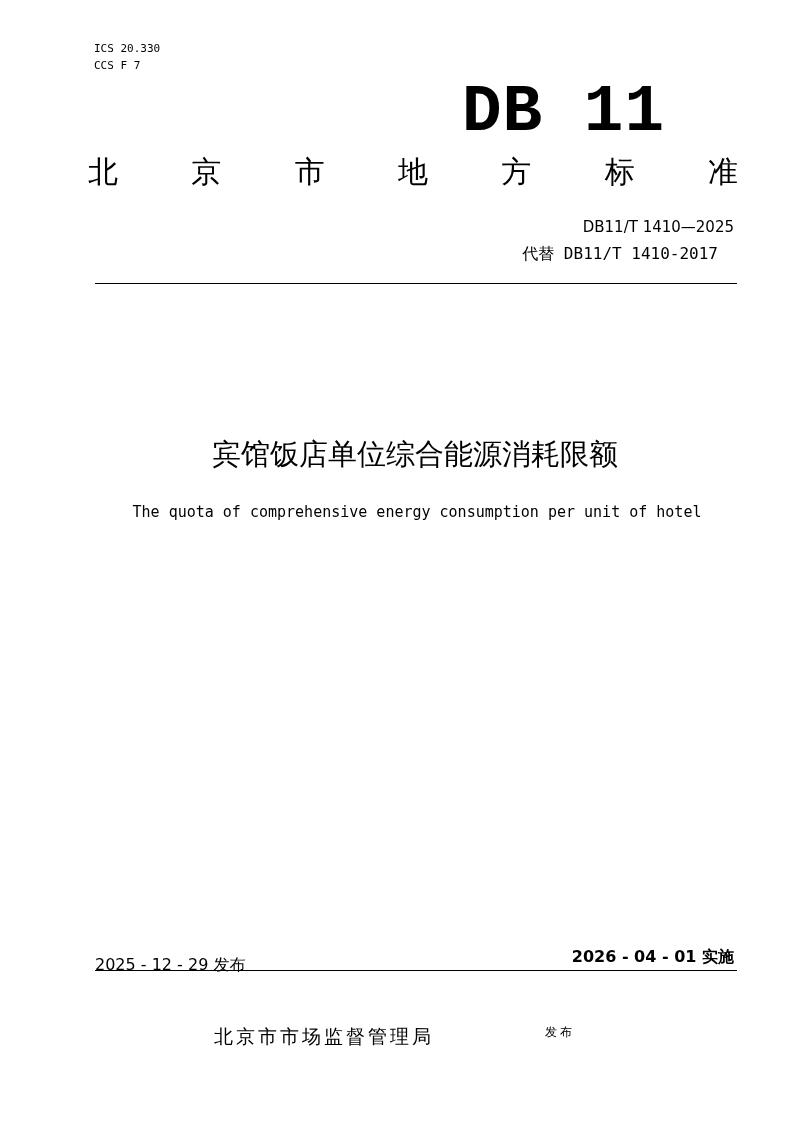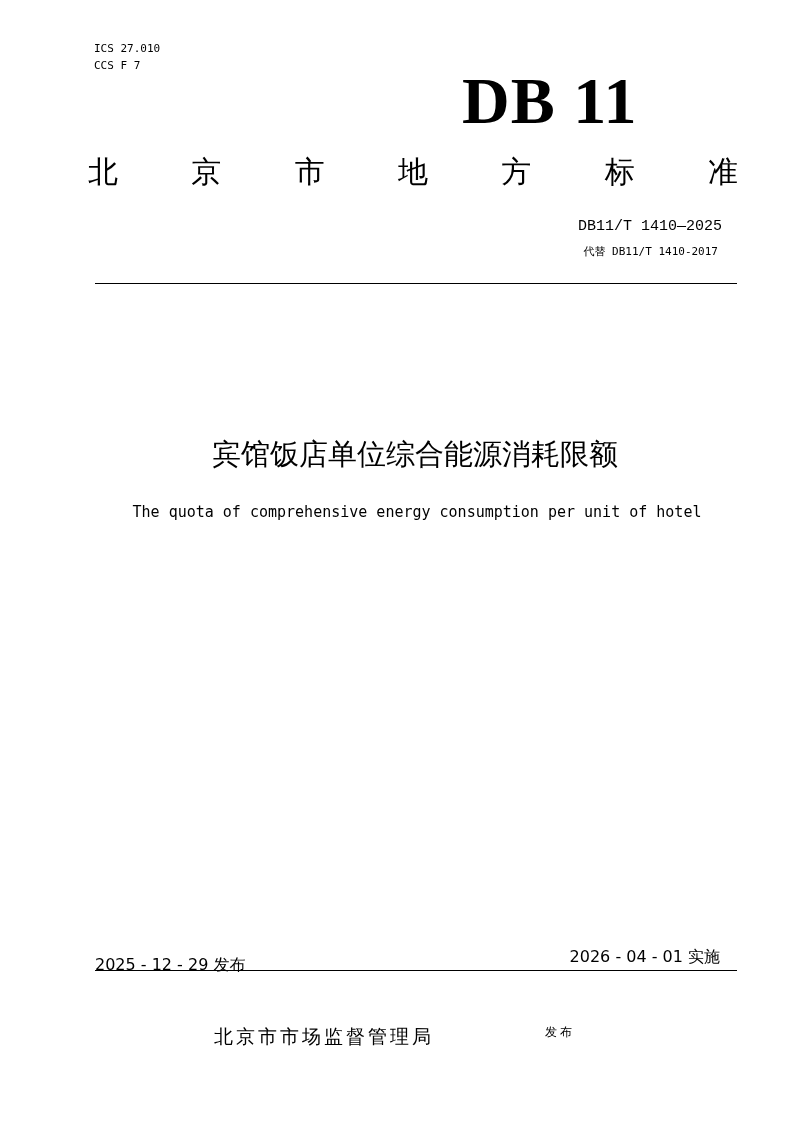--- a/index.html
+++ b/index.html
@@ -1,41 +1,41 @@
 <!DOCTYPE html>
 <html><head>
 <meta charset="utf-8">
 <style>
   html, body { margin: 0; padding: 0; background: #ffffff; }
   body { width: 794px; height: 1123px; position: relative; overflow: hidden; color: #000; }
   .abs { position: absolute; }
   .mono { font-family: "DejaVu Sans Mono", "Liberation Mono", monospace; }
   .sans { font-family: "DejaVu Sans", "Liberation Sans", sans-serif; }
-  .serif { font-family: Liberation Serif, serif; }
+  .serif { font-family: Liberation Mono, monospace; margin-top: 12px; }
 
   .ics { left: 94px; top: 40px; font-size: 11px; line-height: 17px; }
   .db-logo { left: 462px; top: 68px; font-size: 66px; font-weight: bold; letter-spacing: 1px; line-height: 66px; }
   .std-type { left: 88px; top: 152px; width: 650px; display: flex; justify-content: space-between; font-size: 30px; line-height: 40px; }
-  .std-num { right: 72px; top: 218px; font-size: 15px; text-align: center; font-family: Liberation Mono, monospace; }
-  .std-replace { right: 76px; top: 244px; font-size: 11px; text-align: right; }
+  .std-num { right: 60px; top: 218px; font-size: 15px; text-align: center; }
+  .std-replace { right: 76px; top: 244px; font-size: 16px; text-align: right; }
   .rule { left: 95px; width: 642px; height: 0; border-top: 1.5px solid #000; }
   .rule-top { top: 283px; }
   .rule-bottom { top: 970px; }
   .title-cn { left: 0; width: 830px; top: 434px; text-align: center; font-size: 29px; line-height: 40px; }
   .title-en { left: 0; width: 834px; top: 502px; text-align: center; font-size: 15px; line-height: 20px; }
   .issue-date { left: 95px; top: 947px; font-size: 16px; margin-top: 8px; }
-  .impl-date { right: 74px; top: 947px; font-size: 16px; }
+  .impl-date { right: 60px; top: 947px; font-size: 16px; font-weight: bold; }
   .publisher { left: 214px; top: 1024px; font-size: 19px; letter-spacing: 3px; text-align: right; }
   .publish-label { left: 545px; top: 1024px; font-size: 12px; letter-spacing: 3px; }
 </style>
 </head>
 <body>
 
 <div class="abs ics mono">
-  <div>ICS 27.010</div>
+  <div>ICS 20.330</div>
   <div>CCS F 7</div>
 </div>
 
 <div class="abs db-logo serif">DB 11</div>
 
 <div class="abs std-type sans">
   <span>北</span>
   <span>京</span>
   <span>市</span>
   <span>地</span>

